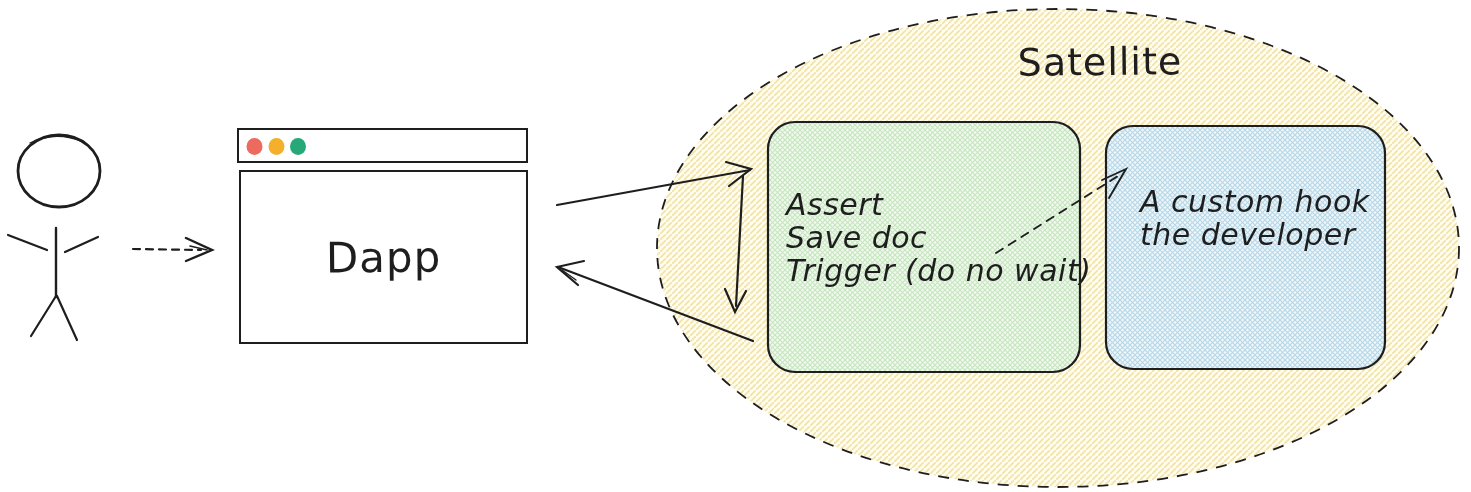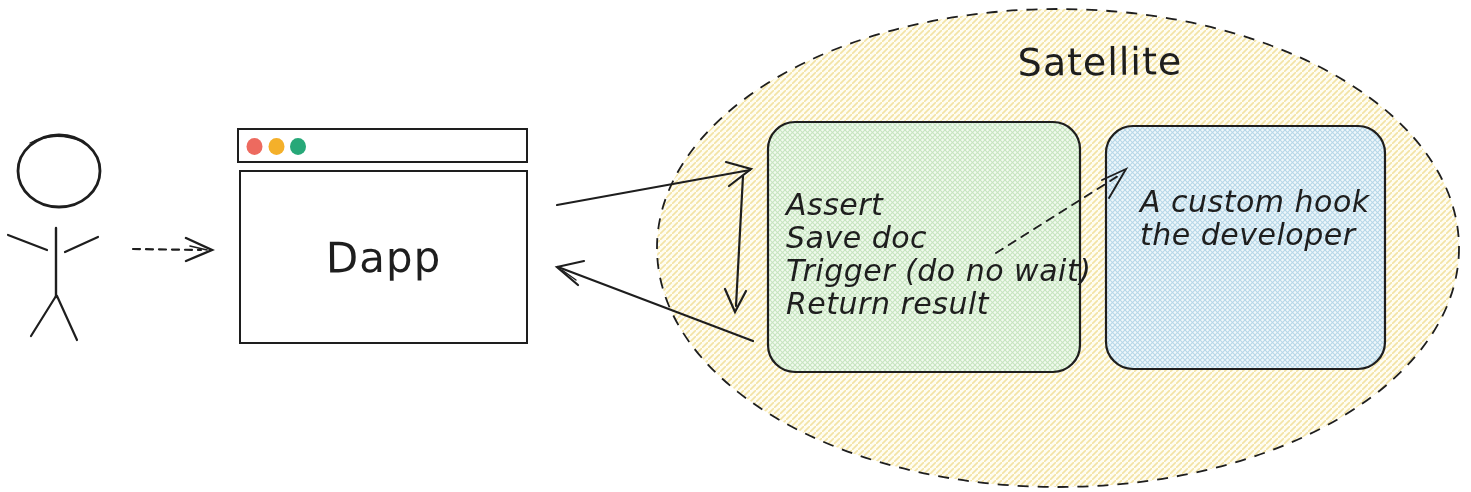--- a/index.html
+++ b/index.html
@@ -108,21 +108,20 @@
 
   <div class="label dapp-label">Dapp</div>
 
   <div class="label satellite-label">Satellite</div>
 
 
   <div class="setdoc-items">
     <div class="box-line">Assert</div>
     <div class="box-line">Save doc</div>
     <div class="box-line">Trigger (do no wait)</div>
-    <div class="box-line">Return result</div>
   </div>
 
 
   <div class="onsetdoc-lines">
     <div class="box-line">A custom hook</div>
     <div class="box-line">the developer</div>
   </div>
 
 </div>
 

